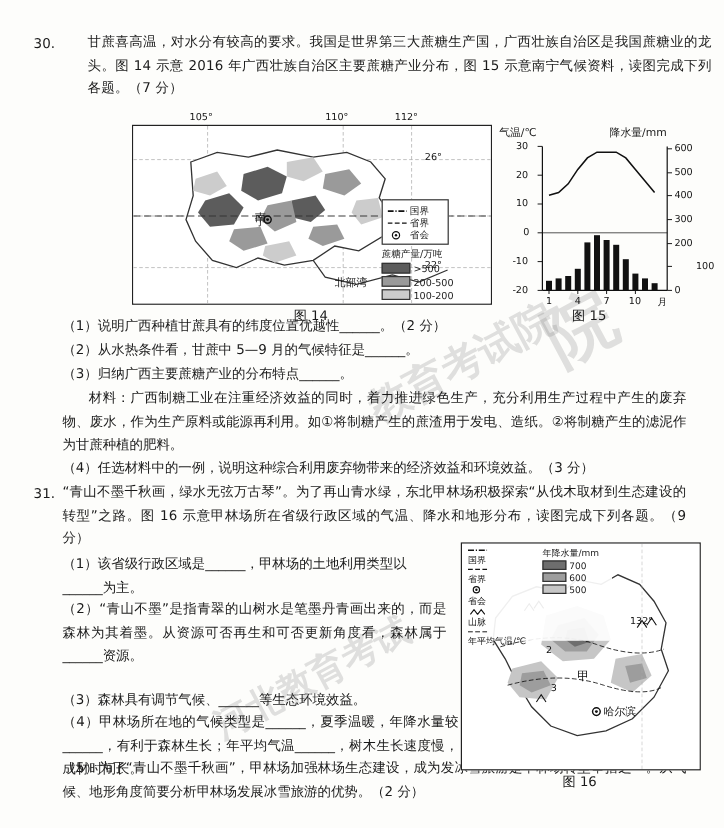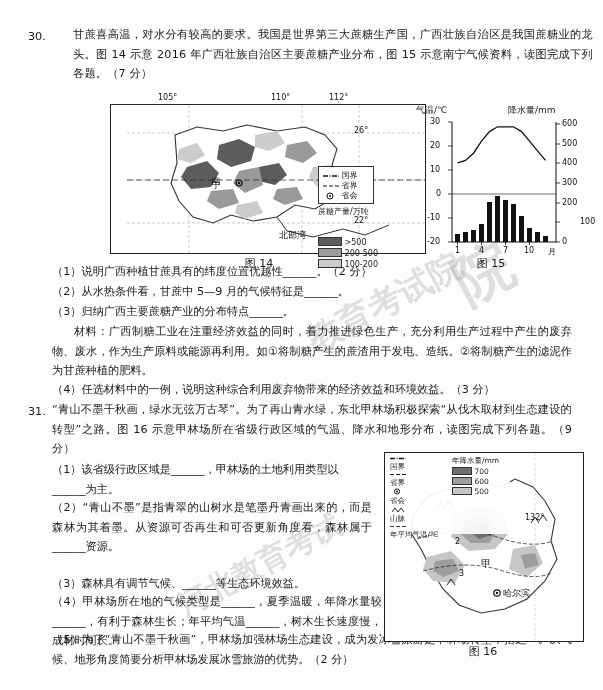--- a/index.html
+++ b/index.html
@@ -67,21 +67,21 @@
   <div class="wm" style="left:170px;top:545px;font-size:30px;">河北教育考试</div>
 
   <div class="q-block" style="left:28px;top:25px;width:24px;">
     <span class="qnum">30.</span>
   </div>
   <div class="q-block qtext" style="left:52px;top:25px;width:520px;margin-left:21px;">
     <span>甘蔗喜高温，对水分有较高的要求。我国是世界第三大蔗糖生产国，广西壮族自治区是我国蔗糖业的龙头。图 14 示意 2016 年广西壮族自治区主要蔗糖产业分布，图 15 示意南宁气候资料，读图完成下列各题。（7 分）</span>
   </div>
 
   <div class="fig" style="left:110px;top:104px;width:300px;height:150px;">
-    <div class="map-box" style="left:0;top:0;width:298px;height:148px;padding-left:16px;">
+    <div class="map-box" style="left:0;top:0;width:298px;height:148px;">
       <svg width="298" height="148" viewBox="0 0 298 148">
 
         <rect x="0" y="0" width="298" height="148" fill="#fff"></rect>
 
         <line x1="62" y1="0" x2="62" y2="148" stroke="#999" stroke-width="0.5" stroke-dasharray="3,2"></line>
         <line x1="175" y1="0" x2="175" y2="148" stroke="#999" stroke-width="0.5" stroke-dasharray="3,2"></line>
         <line x1="232" y1="0" x2="232" y2="148" stroke="#999" stroke-width="0.5" stroke-dasharray="3,2"></line>
         <line x1="0" y1="28" x2="298" y2="28" stroke="#999" stroke-width="0.5" stroke-dasharray="3,2"></line>
         <line x1="0" y1="75" x2="298" y2="75" stroke="#999" stroke-width="0.5" stroke-dasharray="3,2"></line>
         <line x1="0" y1="118" x2="298" y2="118" stroke="#999" stroke-width="0.5" stroke-dasharray="3,2"></line>
@@ -143,21 +143,21 @@
       </div>
       <div style="position:absolute;left:4px;top:23px;font-size:8px;">
         <svg width="16" height="8" style="display:inline-block;vertical-align:middle;">
             <circle cx="7" cy="4" r="3" fill="none" stroke="#111" stroke-width="1"></circle>
             <circle cx="7" cy="4" r="1" fill="#111"></circle>
           </svg>
         <span>省会</span>
       </div>
     </div>
     <div style="position:absolute;left:0;top:40px;width:90px;">
-      <div style="font-size:8px;margin-bottom:20px;"><span>蔗糖产量/万吨</span></div>
+      <div style="font-size:8px;margin-bottom:2px;"><span>蔗糖产量/万吨</span></div>
       <div style="font-size:8px;line-height:10px;">
         <span style="display:inline-block;width:22px;height:7px;background:#5c5c5c;border:1px solid #333;vertical-align:-1px;"></span>
         <span>&gt;500</span>
       </div>
       <div style="font-size:8px;line-height:10px;">
         <span style="display:inline-block;width:22px;height:7px;background:#9a9a9a;border:1px solid #333;vertical-align:-1px;"></span>
         <span>200-500</span>
       </div>
       <div style="font-size:8px;line-height:10px;">
         <span style="display:inline-block;width:22px;height:7px;background:#cccccc;border:1px solid #333;vertical-align:-1px;"></span>

